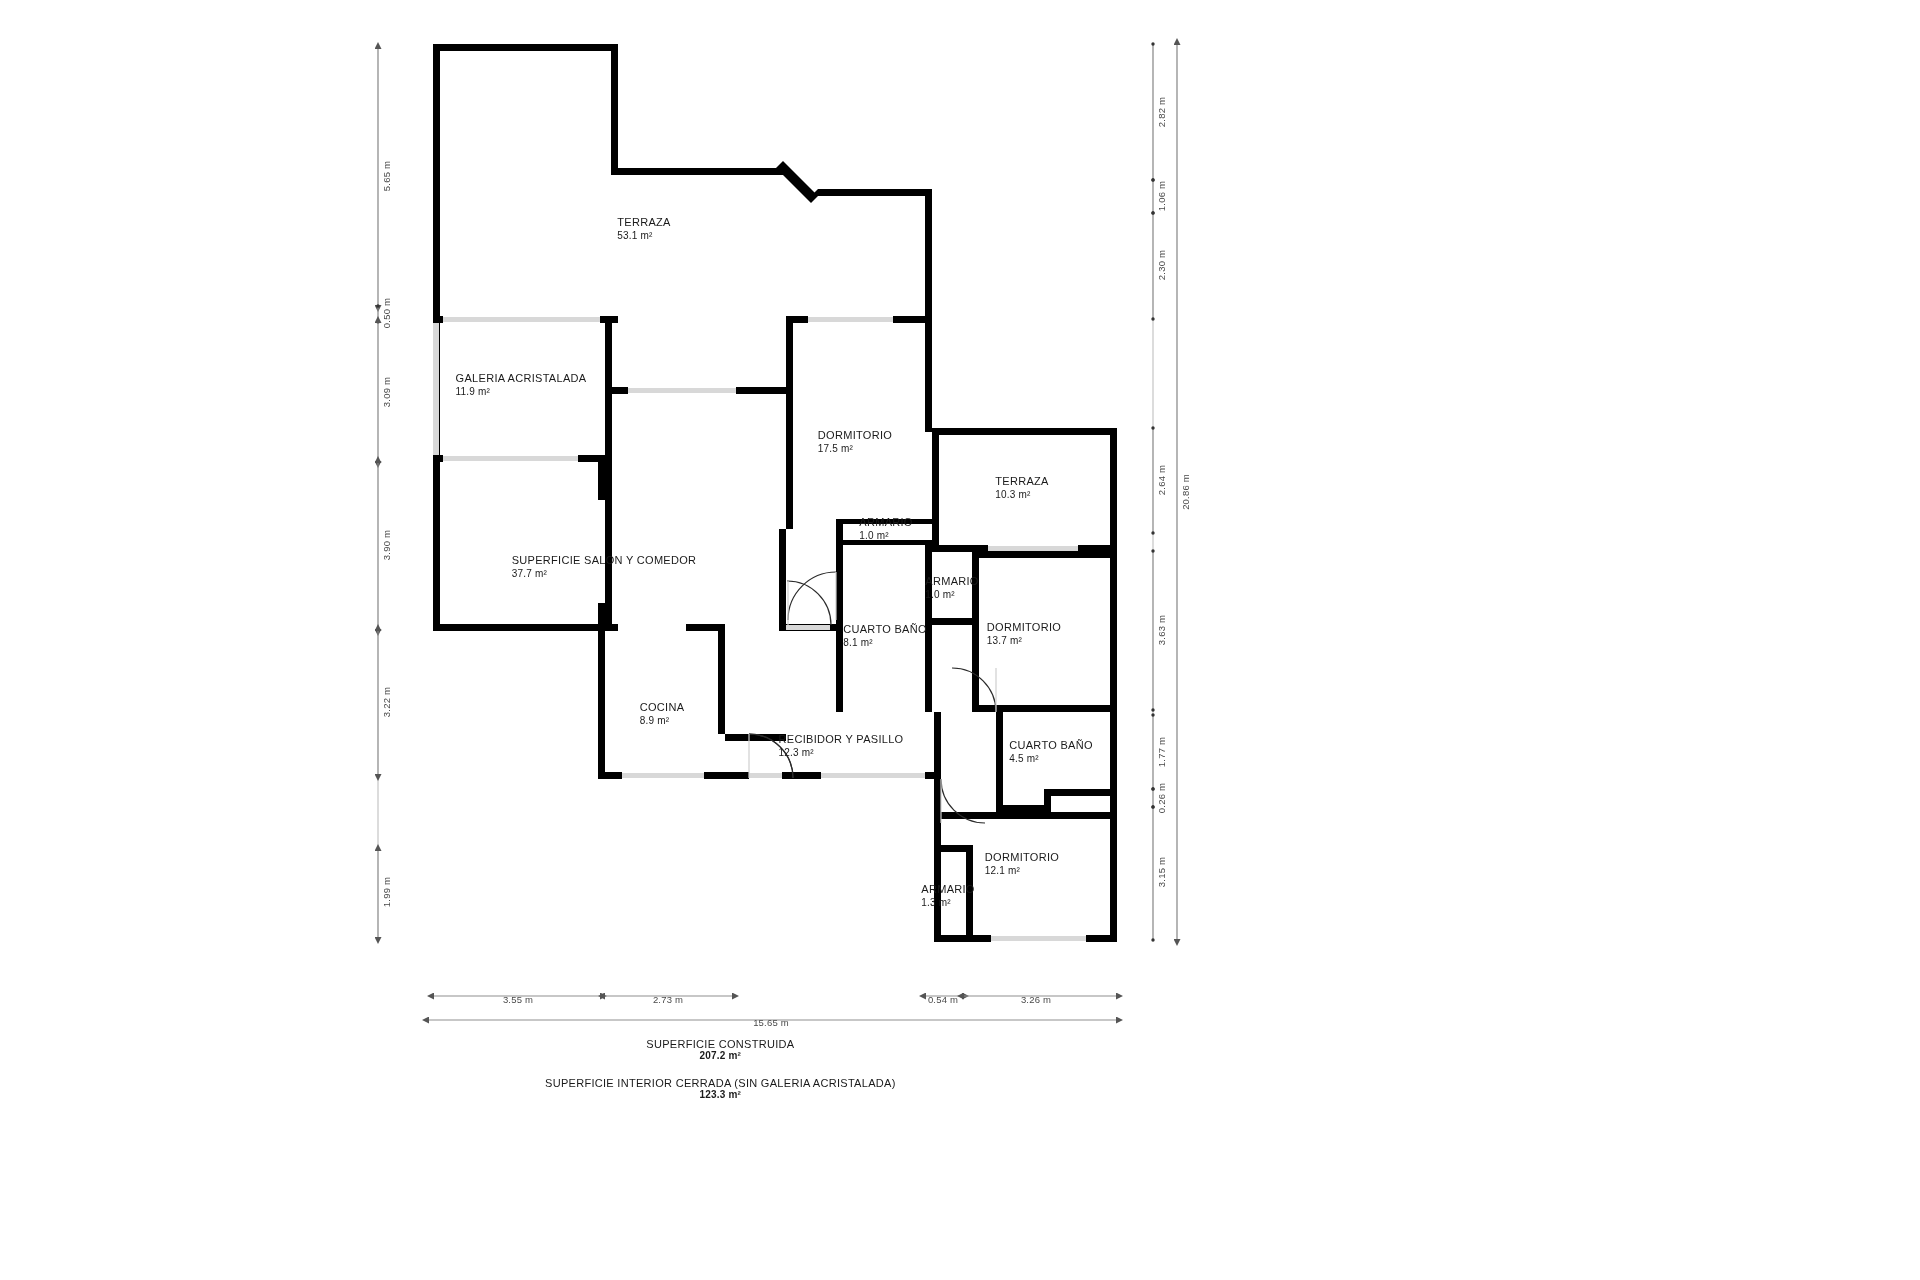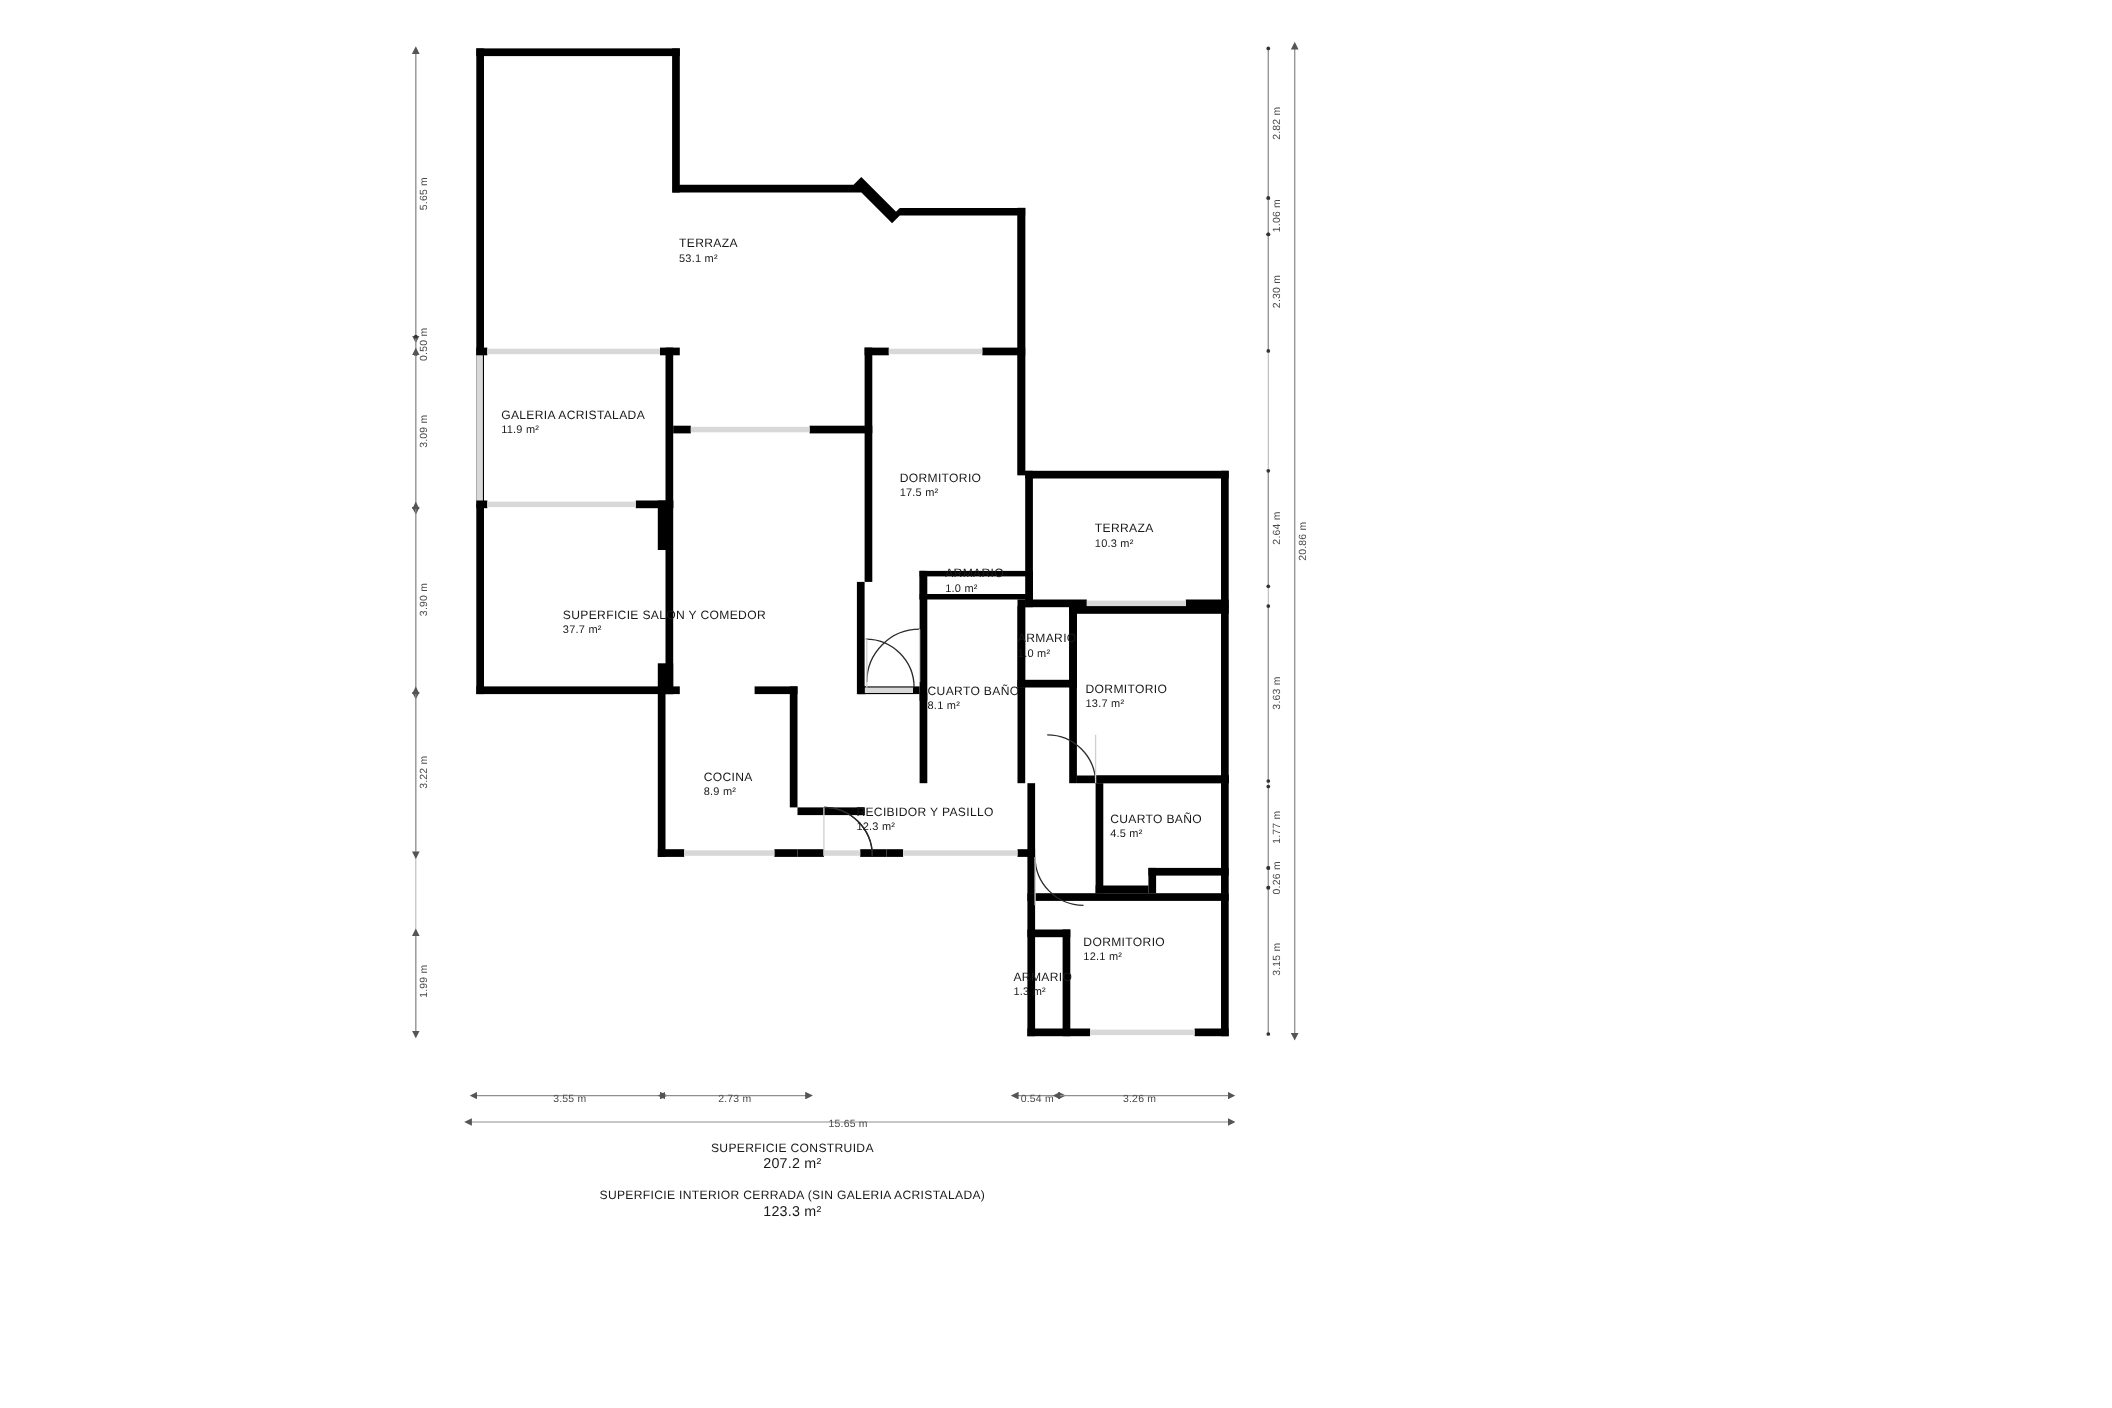--- a/index.html
+++ b/index.html
@@ -55,22 +55,23 @@
     text-align: center;
     white-space: nowrap;
   }
   .summary-line .sl-title {
     display: block;
     font-size: 11px;
     letter-spacing: 0.3px;
   }
   .summary-line .sl-value {
     display: block;
-    font-size: 13px;
+    font-size: 10px;
     letter-spacing: 0.2px;
+    font-weight: bold;
   }
   .summary-line.first { margin-bottom: 16px; }
 
   .dim-label {
     position: absolute;
     font-size: 9.5px;
     color: #4a4a4a;
     font-family: "Liberation Sans", sans-serif;
     white-space: nowrap;
     letter-spacing: 0.2px;

